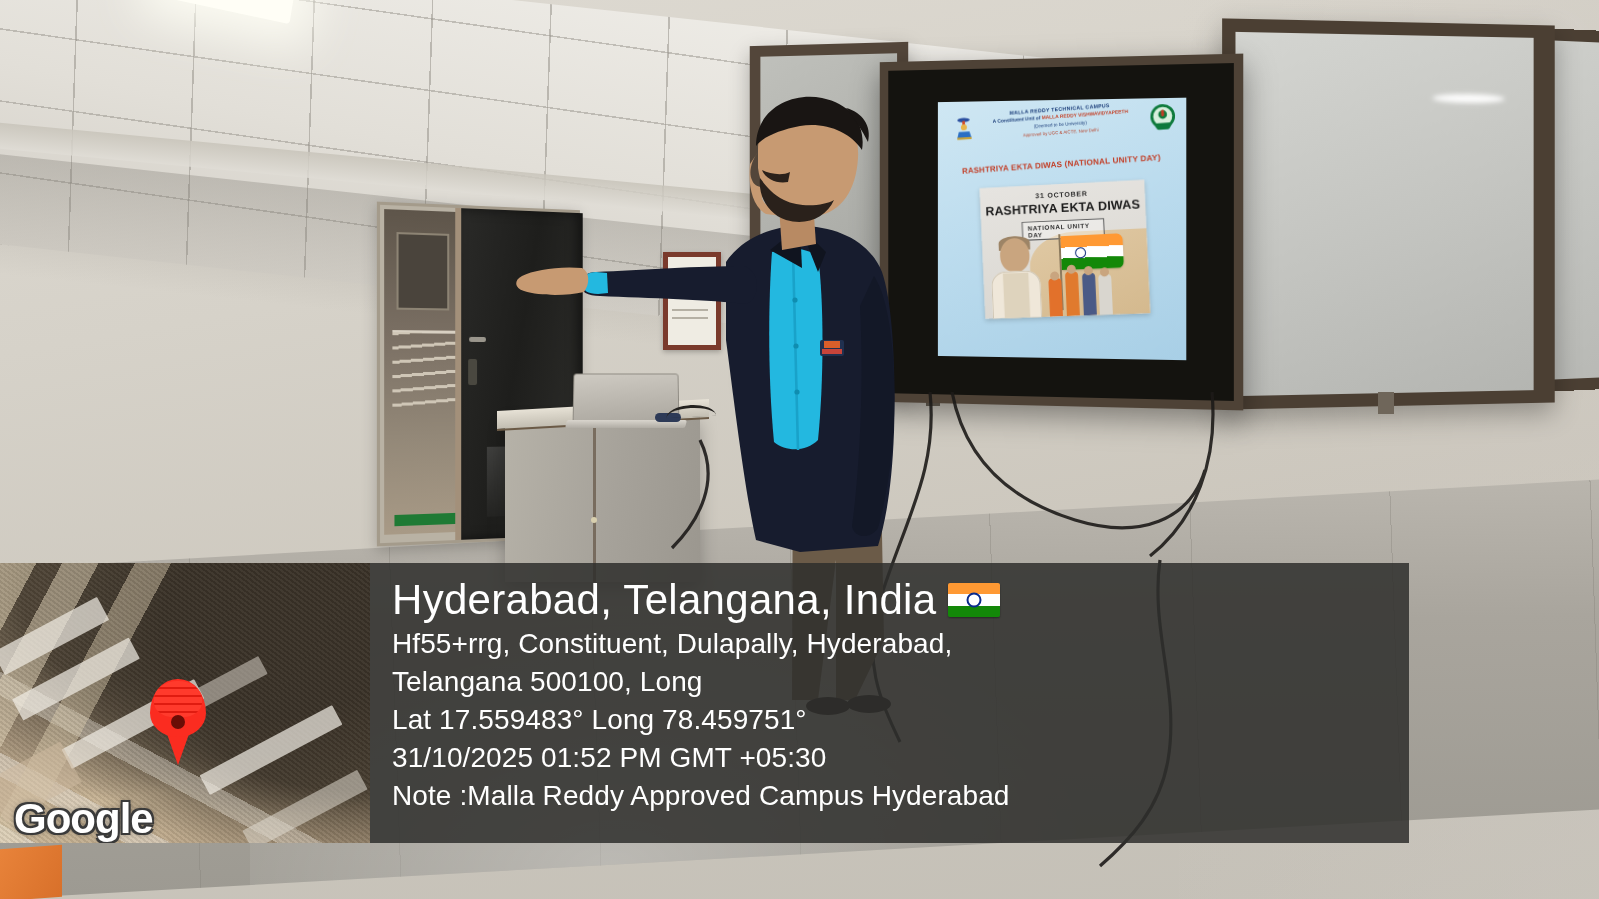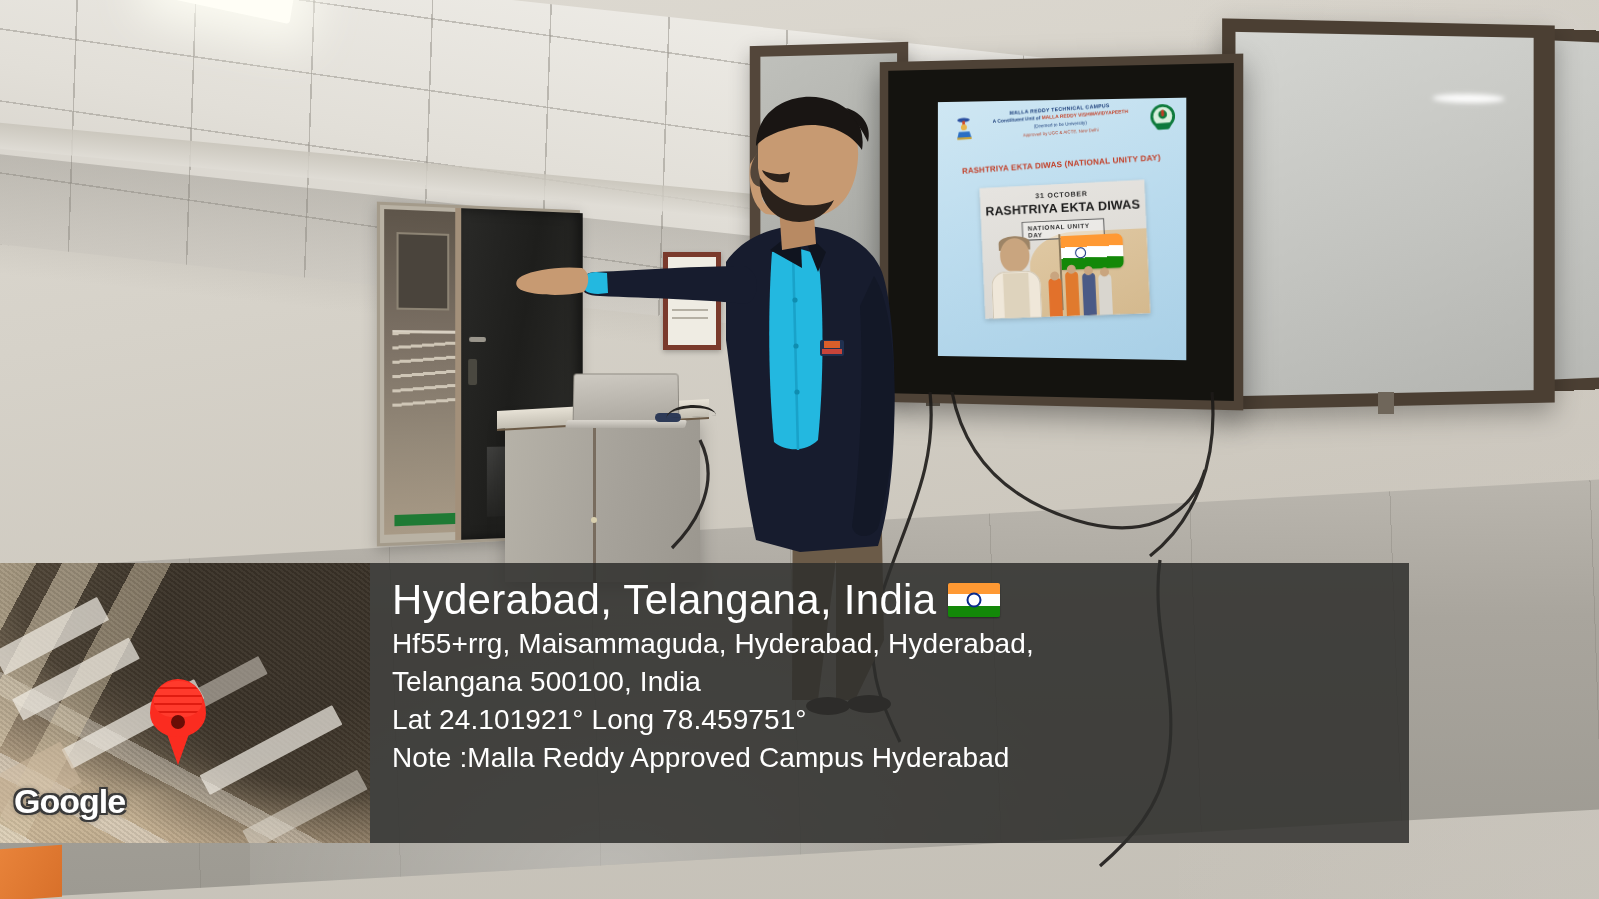--- a/index.html
+++ b/index.html
@@ -210,21 +210,21 @@
   .b7{left:-10px;top:196px;width:86px;height:46px;background:rgba(205,186,160,.5);transform:rotate(-28deg);}
   .mappin{position:absolute;left:150px;top:116px;width:56px;height:86px;}
   .mp-head{position:absolute;left:0;top:0;width:56px;height:58px;
      background:#fb2c20;border-radius:50% 50% 50% 50%/60% 60% 42% 42%;}
   .mp-rings{position:absolute;left:4px;top:2px;width:48px;height:36px;
      background:repeating-linear-gradient(180deg,#ff3a2c 0 6px,#e01b10 6px 8px);
      border-radius:50% 50% 40% 40%;}
   .mp-tail{position:absolute;left:14px;top:44px;width:28px;height:42px;background:#fb2c20;
      clip-path:polygon(50% 100%,0 6%,100% 6%);}
   .mp-dot{position:absolute;left:21px;top:36px;width:14px;height:14px;border-radius:50%;background:#6b0d06;}
-  .google{position:absolute;left:14px;bottom:22px;font-size:34px;font-weight:700;color:#fff;
+  .google{position:absolute;left:14px;bottom:0;font-size:42px;font-weight:700;color:#fff;
      letter-spacing:-1px;text-shadow:-2px -2px 0 #3a3a3a,2px -2px 0 #3a3a3a,-2px 2px 0 #3a3a3a,2px 2px 0 #3a3a3a,0 0 6px rgba(0,0,0,.65);}
 
   .gps-text{flex:1;background:rgba(47,47,44,.855);padding:12px 18px 16px 22px;
      display:flex;flex-direction:column;justify-content:flex-start;}
   .gl-city{color:#fff;font-size:42px;line-height:50px;font-weight:400;letter-spacing:.3px;
      display:flex;align-items:center;gap:12px;white-space:nowrap;}
   .flag-em{width:52px;height:34px;position:relative;display:inline-block;flex:0 0 auto;
      background:linear-gradient(180deg,#ff9933 0 33.3%,#ffffff 33.3% 66.6%,#138808 66.6% 100%);
      border-radius:2px;box-shadow:0 1px 2px rgba(0,0,0,.4);}
   .flag-em::after{content:"";position:absolute;left:50%;top:50%;transform:translate(-50%,-50%);
@@ -449,20 +449,21 @@
       </div>
 
       <div class="google">Google</div>
     </div>
 
     <div class="gps-text">
       <div class="gl-city">
         <span>Hyderabad, Telangana, India</span>
         <span class="flag-em"></span>
       </div>
-      <div class="gl">Hf55+rrg, Maisammaguda, Hyderabad, Hyderabad,</div>
-      <div class="gl">Telangana 500100, India</div>
-      <div class="gl">Lat 24.101921° Long 78.459751°</div>
+      <div class="gl">Hf55+rrg, Constituent, Dulapally, Hyderabad,</div>
+      <div class="gl">Telangana 500100, Long</div>
+      <div class="gl">Lat 17.559483° Long 78.459751°</div>
+      <div class="gl">31/10/2025 01:52 PM GMT +05:30</div>
       <div class="gl">Note :Malla Reddy Approved Campus Hyderabad</div>
     </div>
   </div>
 
 </div>
 
 </body></html>

